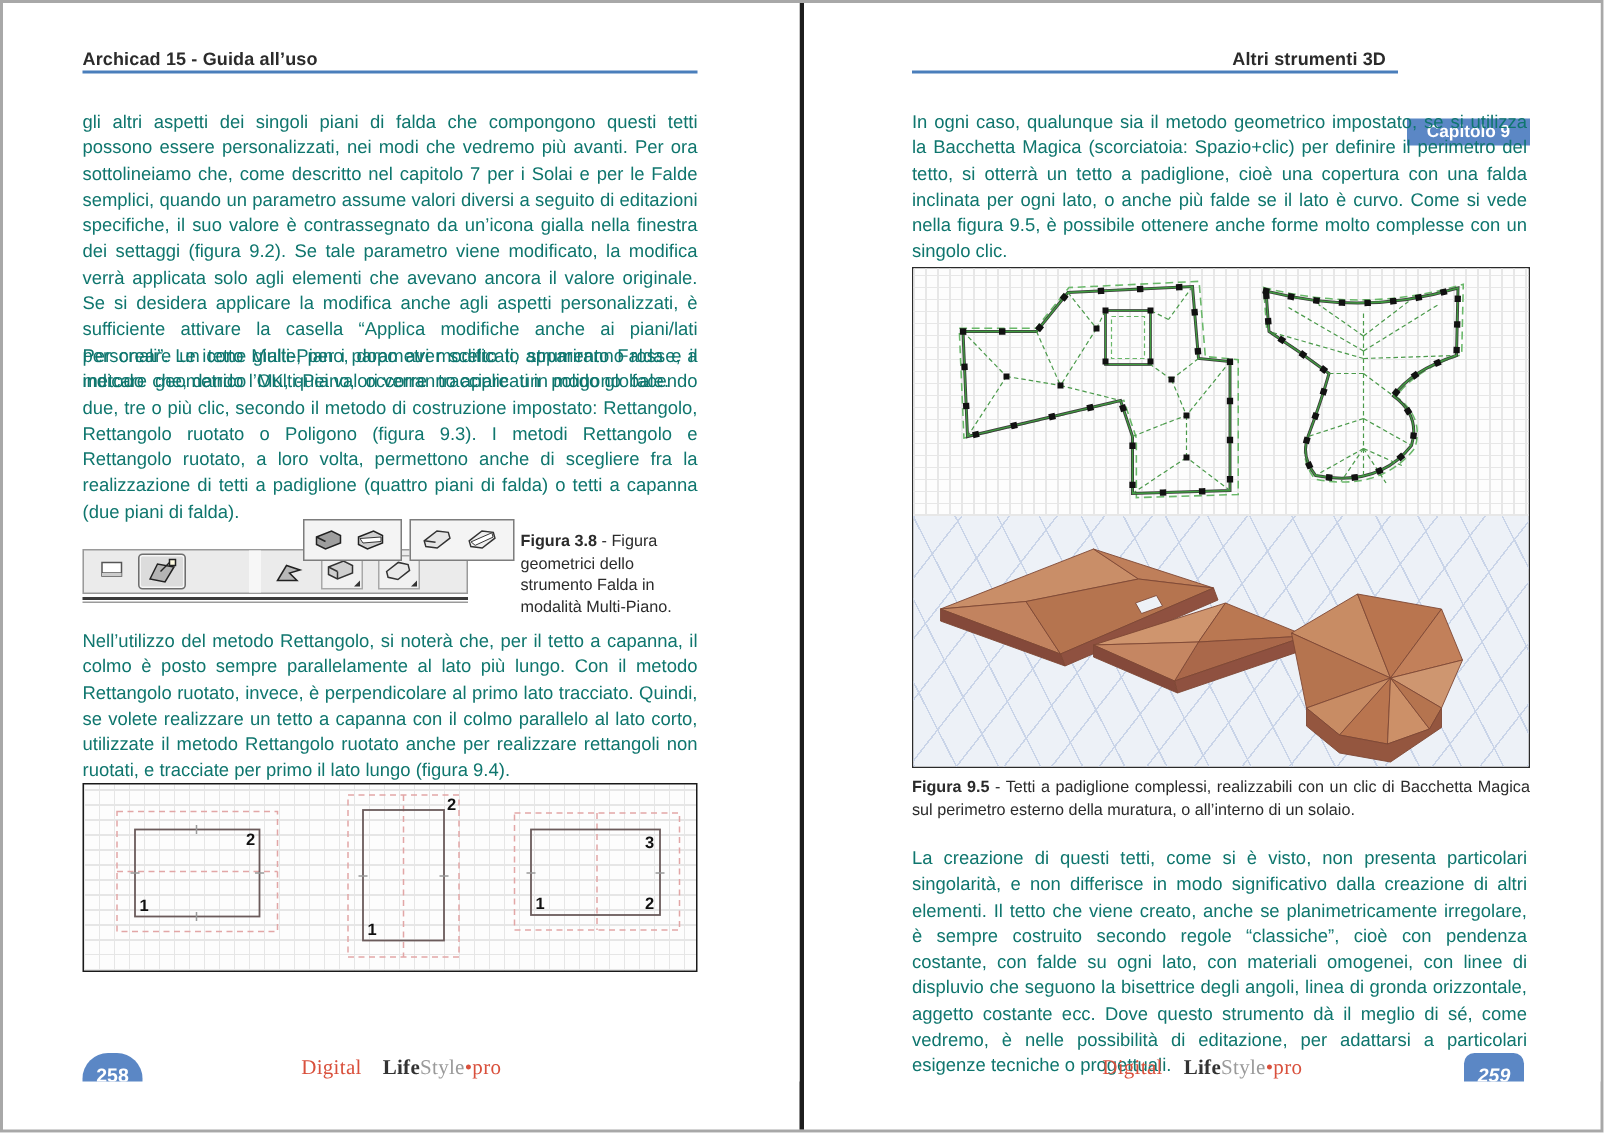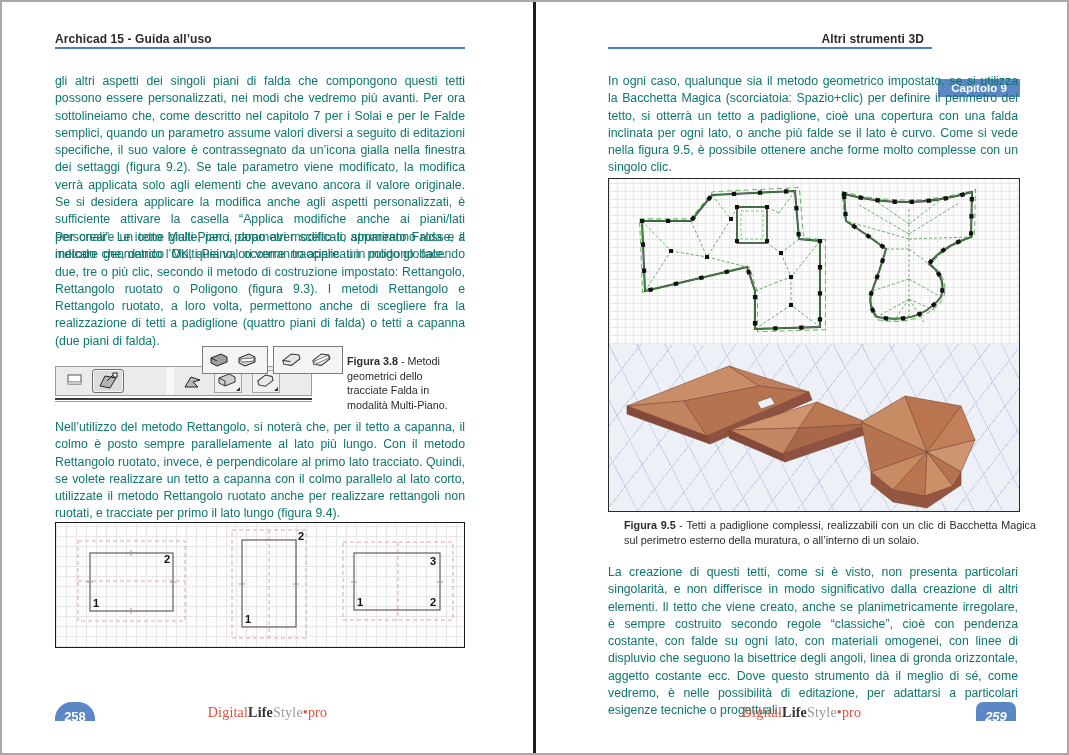--- a/index.html
+++ b/index.html
@@ -45,21 +45,21 @@
                       repeating-linear-gradient(90deg,#e7e7e7 0 1px,transparent 1px 8px); }
   .render-area { position:relative; width:100%; height:167px; background:#edf1f7;
     background-image: repeating-linear-gradient(63deg,#c9d4e8 0 1px,transparent 1px 25px),
                       repeating-linear-gradient(-52deg,#c9d4e8 0 1px,transparent 1px 25px); }
   .plan-area svg,.render-area svg { position:absolute; left:0; top:0; }
 
   
   .pgnum { position:absolute; top:700px; width:40px; height:42px; background:#5b87c5; border-radius:7px; color:#fff; font-size:13px; font-weight:bold; text-align:center; line-height:30px; }
   .logo { position:absolute; top:703px; width:100%; text-align:center; font-family:"Liberation Serif", serif; font-size:14px; letter-spacing:0.2px; }
   .logo .l1,.logo .l4 { color:#d9503c; }
-  .logo .l2 { color:#333; font-weight:bold; }
+  .logo .l2 { color:#333; font-weight:bold;padding-left:14px; }
   .logo .l3 { color:#9a9a9a; }
 </style>
 </head>
 <body>
 
 <div class="spread">
 
   <div class="page">
     <div style="position:absolute;left:53px;top:0;width:410px;height:751px;">
 
@@ -125,21 +125,21 @@
           </svg>
           <svg width="22" height="17">
             <g transform="rotate(-16 11 8)">
               <polygon points="2,6 12,2 19,5 19,9 9,13 2,10" fill="#efefef" stroke="#333"></polygon>
               <polygon points="3,7 18,5 18,8 5,10" fill="#fff" stroke="#333" stroke-width="0.6"></polygon>
             </g>
           </svg>
         </div>
       </div>
       <div class="cap" style="left:292px;top:352px;width:118px;text-align:left;">
-        <b>Figura 3.8</b><span> - Metodi geometrici dello tracciate Falda in modalità Multi-Piano.</span>
+        <b>Figura 3.8</b><span> - Figura geometrici dello strumento Falda in modalità Multi-Piano.</span>
       </div>
 
       <div class="para" style="top:417px;">Nell’utilizzo del metodo Rettangolo, si noterà che, per il tetto a capanna, il colmo è posto sempre parallelamente al lato più lungo. Con il metodo Rettangolo ruotato, invece, è perpendicolare al primo lato tracciato. Quindi, se volete realizzare un tetto a capanna con il colmo parallelo al lato corto, utilizzate il metodo Rettangolo ruotato anche per realizzare rettangoli non ruotati, e tracciate per primo il lato lungo (figura 9.4).</div>
 
       <div class="fig94">
         <svg style="left:20px;top:14px;" width="125" height="96">
           <rect x="2" y="4" width="107" height="80" fill="none" stroke="#e2a6a6" stroke-dasharray="4 3"></rect>
           <line x1="2" y1="44" x2="109" y2="44" stroke="#e2a6a6" stroke-dasharray="4 3"></line>
           <rect x="14" y="16" width="83" height="58" fill="none" stroke="#6b5b5b" stroke-width="1.2"></rect>
           <line x1="55" y1="13" x2="55" y2="19" stroke="#999"></line>
@@ -288,21 +288,21 @@
               <polygon points="252,78 318,108 262,128" fill="#b5744f"></polygon>
               <polygon points="262,128 318,108 284,146" fill="#c88c64"></polygon>
               <polygon points="284,146 318,108 316,152" fill="#b9754f"></polygon>
               <polygon points="316,152 318,108 344,142" fill="#cc9068"></polygon>
               <polygon points="344,142 318,108 352,128" fill="#b5744f"></polygon>
               <polygon points="262,128 284,146 316,152 344,142 352,128 352,141 318,164 284,158 262,140" fill="#94563f"></polygon>
             </g>
           </svg>
         </div>
       </div>
-      <div class="cap" style="left:16px;top:516px;width:412px;">
+      <div class="cap" style="left:0;top:516px;width:412px;">
         <b>Figura 9.5</b><span> - Tetti a padiglione complessi, realizzabili con un clic di Bacchetta Magica sul perimetro esterno della muratura, o all’interno di un solaio.</span>
       </div>
 
       <div class="para" style="top:562px;">La creazione di questi tetti, come si è visto, non presenta particolari singolarità, e non differisce in modo significativo dalla creazione di altri elementi. Il tetto che viene creato, anche se planimetricamente irregolare, è sempre costruito secondo regole “classiche”, cioè con pendenza costante, con falde su ogni lato, con materiali omogenei, con linee di displuvio che seguono la bisettrice degli angoli, linea di gronda orizzontale, aggetto costante ecc. Dove questo strumento dà il meglio di sé, come vedremo, è nelle possibilità di editazione, per adattarsi a particolari esigenze tecniche o progettuali.</div>
     </div>
 
     <div class="pgnum" style="right:51px;font-style:italic;">259</div>
     <div class="logo"><span class="l1">Digital</span><span class="l2">Life</span><span class="l3">Style</span><span class="l4">•pro</span></div>
   </div>
 </div>

